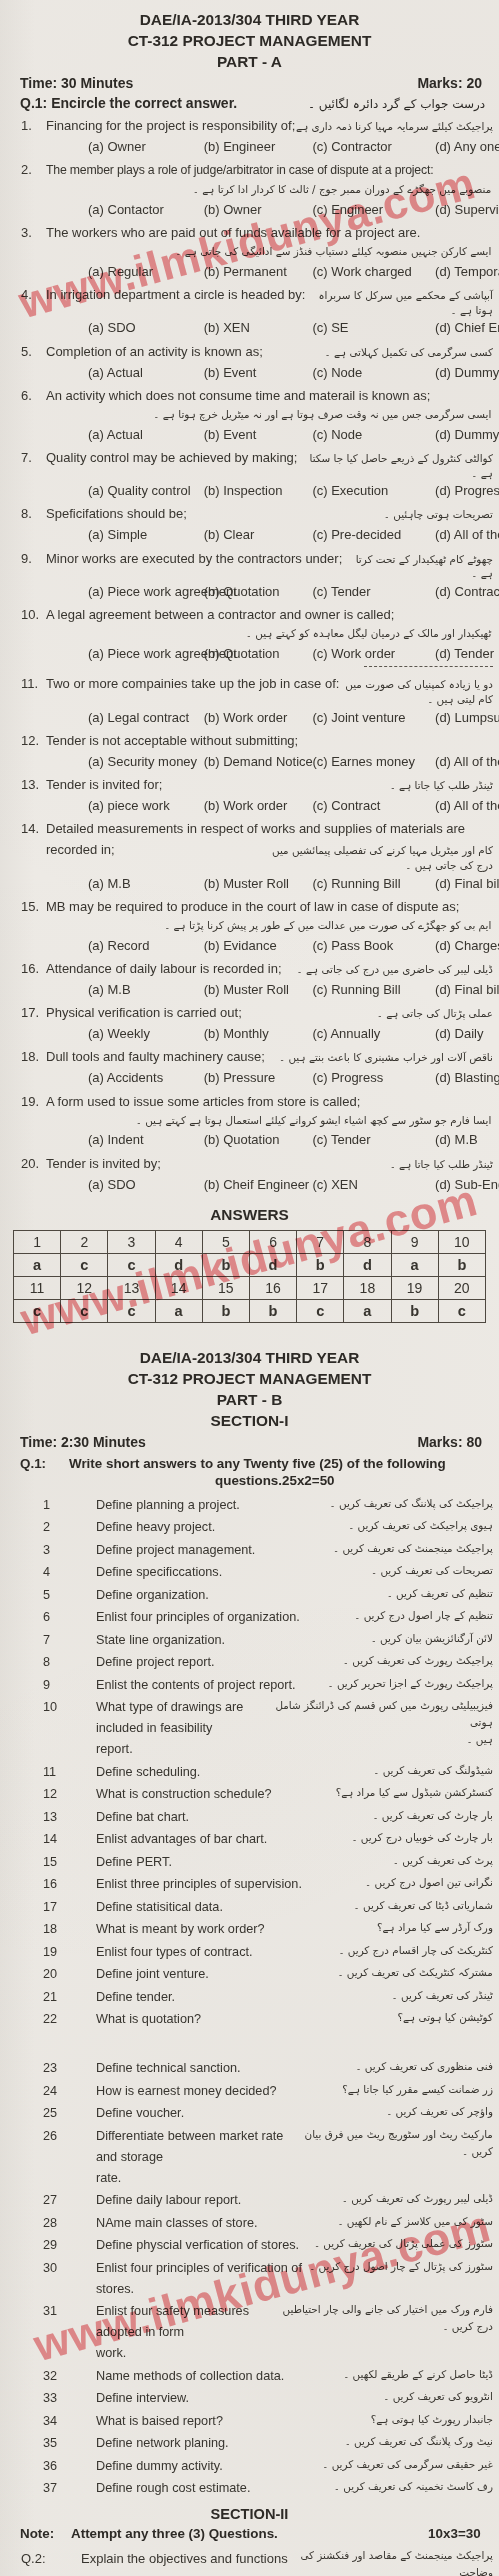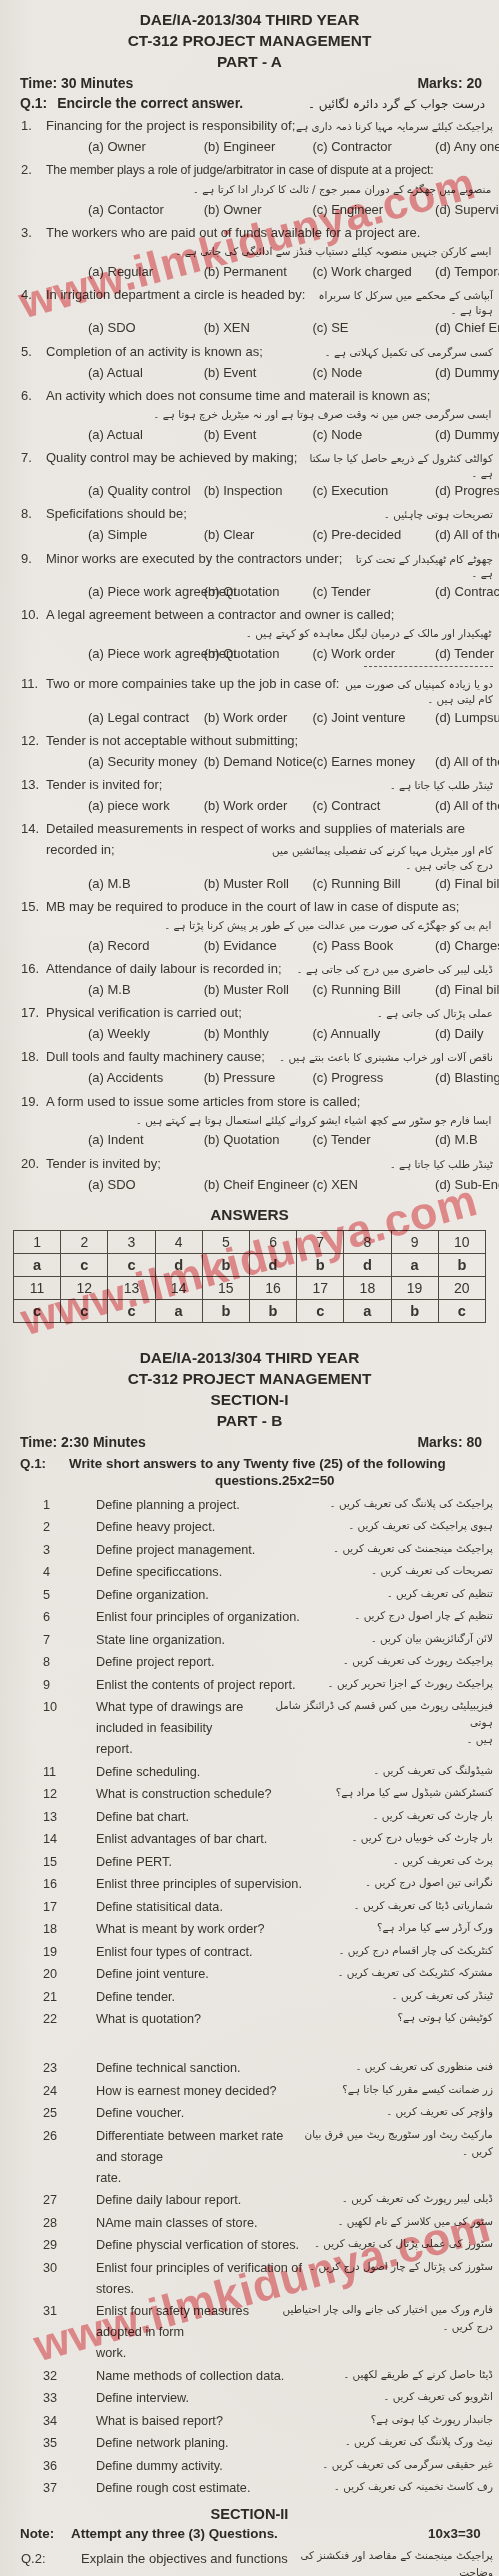--- a/index.html
+++ b/index.html
@@ -19,21 +19,21 @@
     color:#ee8287; opacity:.85; mix-blend-mode:multiply; white-space:nowrap;
     transform:rotate(-15deg); transform-origin:0 50%; pointer-events:none; z-index:5;
   }
   #wm1{left:20px;top:278px;}
   #wm2{left:21.5px;top:1295px;}
   #wm3{left:35px;top:2321px;}
   .t1{text-align:center;font-weight:bold;font-size:15.4px;line-height:21px;color:#2d2a26;}
   .pad-top{padding-top:9.2px;}
   .tm{display:flex;justify-content:space-between;font-size:14px;font-weight:bold;padding:3.1px 17px 0 20px;color:#2d2a26;}
   .q1row{display:flex;align-items:baseline;font-size:14px;font-weight:bold;padding:3.8px 7.7px 1.5px 20px;color:#2d2a26;}
-  .q1row .q1en{margin-left:10px;}
+  .q1row .q1en{margin-left:4px;}
   .q1ur,.q-ur,.q-ur-below,.sq-ur,.s2-ur{font-family:"DejaVu Sans",sans-serif;}
   .q1ur{margin-left:auto;font-weight:normal;font-size:12px;padding-right:6.1px;}
   #mcq-list{padding-top:2.3px;}
   .mcq{margin-bottom:2.3px;font-size:13px;line-height:21px;}
   .q-line,.q-line2{display:flex;align-items:baseline;}
   .q-num{flex:0 0 46px;padding-left:21px;box-sizing:border-box;}
   .q-en{white-space:nowrap;}
   .q-en.tight{font-size:12.3px;letter-spacing:-0.2px;}
   .q-ur{margin-left:auto;max-width:223px;text-align:right;font-size:10.4px;line-height:14.6px;padding-right:6.1px;}
   .q-ur-below{direction:rtl;text-align:right;font-size:10.4px;line-height:15.4px;padding:0.8px 7.7px 1.5px 0;}
@@ -404,22 +404,22 @@
           <td>a</td>
           <td>b</td>
           <td>c</td>
         </tr>
       </tbody>
     </table>
 
   <div id="pb">
     <div class="t1">DAE/IA-2013/304 THIRD YEAR</div>
     <div class="t1">CT-312  PROJECT MANAGEMENT</div>
+    <div class="t1">PART - B</div>
     <div class="t1">SECTION-I</div>
-    <div class="t1">PART - B</div>
     <div class="tm">
       <span>Time: 2:30 Minutes</span>
       <span>Marks: 80</span>
     </div>
     <div class="pbq1">
       <div class="l1">
         <span class="lbl">Q.1:</span>
         <span>Write short answers to any Twenty five (25) of the following</span>
       </div>
       <div class="l2">

